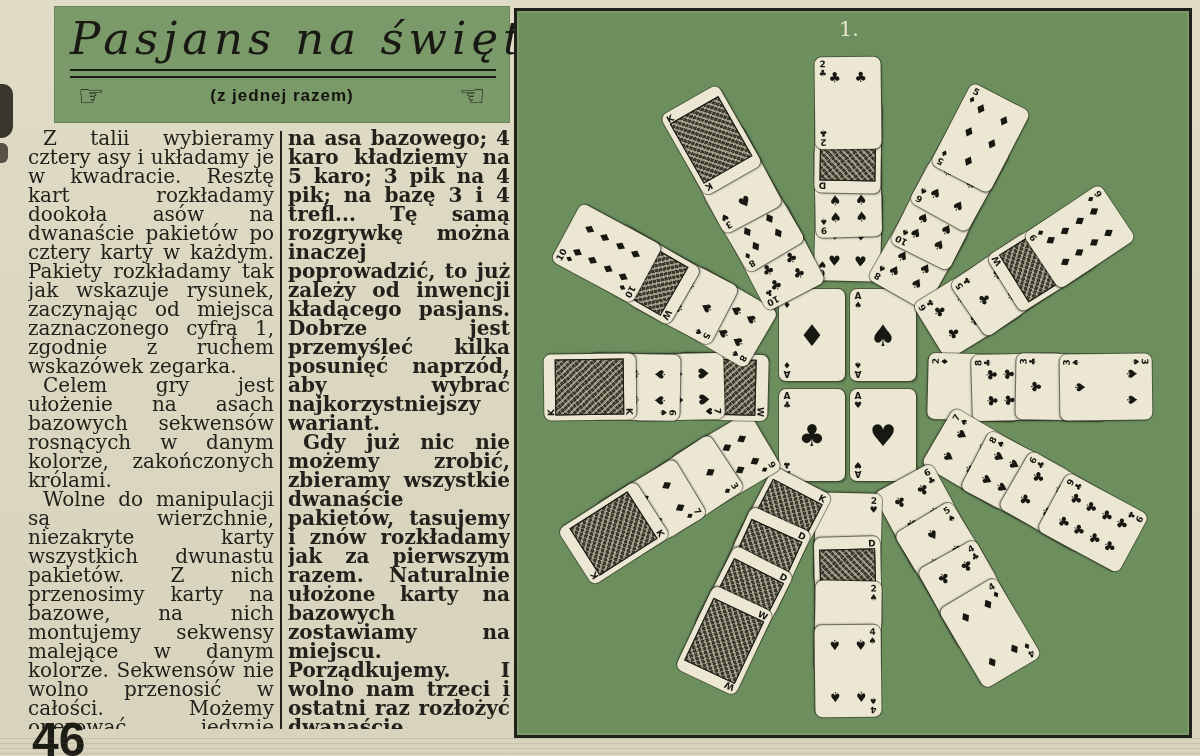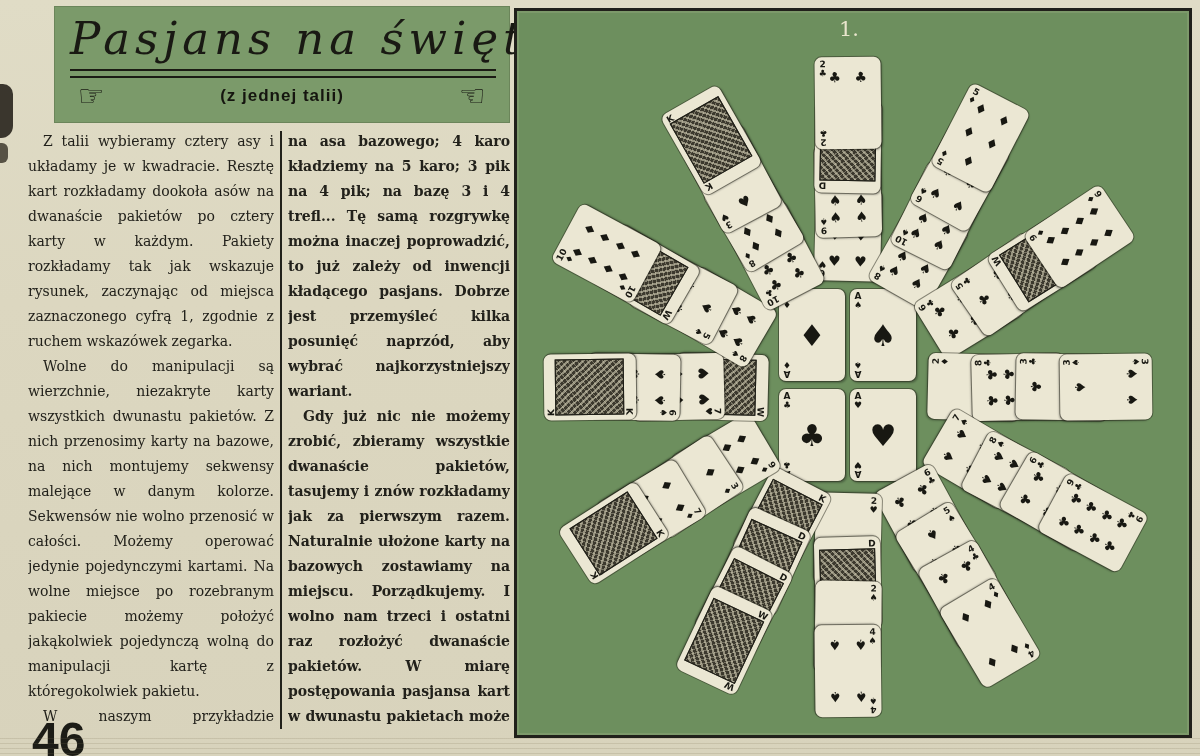--- a/index.html
+++ b/index.html
@@ -16,21 +16,21 @@
   .header-block{position:absolute;left:54px;top:6px;width:456px;height:117px;background:#7b9a6a;
     box-shadow:0 0 0 1px rgba(60,70,45,.25) inset;}
   .title{font-style:italic;font-size:45px;letter-spacing:5px;color:#191913;padding:6px 0 0 16px;white-space:nowrap;}
   .double-rule{margin:4px 14px 0 16px;height:5px;border-top:2px solid #1b1b14;border-bottom:2px solid #1b1b14;}
   .subrow{display:flex;align-items:center;justify-content:space-between;padding:3px 24px 0 24px;}
   .hand{font-family:"DejaVu Sans",sans-serif;font-size:30px;line-height:1;color:#191913;}
   .subtitle{font-family:"Liberation Sans",sans-serif;font-weight:bold;font-size:17px;letter-spacing:1px;color:#15150f;}
 
   
   .columns{position:absolute;left:28px;top:129px;width:482px;height:600px;display:flex;}
-  .col{font-size:14px;line-height:25px;text-align:justify;overflow:hidden;}
+  .col{font-size:20px;line-height:19px;text-align:justify;overflow:hidden;}
   .col1{width:246px;} .col2{width:222px;font-weight:bold;}
   .divider{width:2px;background:#21211a;margin:2px 6px 0 6px;}
   .col p{margin:0;text-indent:15px;}
   .col p.noindent{text-indent:0;}
   .page-number{position:absolute;left:32px;top:712px;font-family:Liberation Sans, sans-serif;
     font-weight:bold;font-size:48px;color:#1c1c16;}
 
   
   .panel{position:absolute;left:514px;top:8px;width:678px;height:730px;box-sizing:border-box;
     border:3px solid #20201a;background:#6d8f5e;}
@@ -69,28 +69,29 @@
 
 <div class="page">
   <div class="blob1"></div>
   <div class="blob2"></div>
 
   <div class="header-block">
     <div class="title">Pasjans na święta</div>
     <div class="double-rule"></div>
     <div class="subrow">
       <span class="hand">☞</span>
-      <span class="subtitle">(z jednej talii)</span>
+      <span class="subtitle">(z jednej razem)</span>
       <span class="hand">☜</span>
     </div>
   </div>
 
   <div class="columns">
     <div class="col col1">
       <p>Z talii wybieramy cztery asy i układamy je w kwadracie. Resztę kart rozkładamy dookoła asów na dwanaście pakietów po cztery karty w każdym. Pakiety rozkładamy tak jak wskazuje rysunek, zaczynając od miejsca zaznaczonego cyfrą 1, zgodnie z ruchem wskazówek zegarka.</p>
+      <p>Celem gry jest ułożenie na asach bazowych sekwensów rosnących w danym kolorze, zakończonych królami.</p>
       <p>Wolne do manipulacji są wierzchnie, niezakryte karty wszystkich dwunastu pakietów. Z nich przenosimy karty na bazowe, na nich montujemy sekwensy malejące w danym kolorze. Sekwensów nie wolno przenosić w całości. Możemy operować jedynie pojedynczymi kartami. Na wolne miejsce po rozebranym pakiecie możemy położyć jakąkolwiek pojedynczą wolną do manipulacji kartę z któregokolwiek pakietu.</p>
       <p>W naszym przykładzie (podajemy początek rozgrywki) 2 trefl przenosimy</p>
     </div>
     <div class="divider"></div>
     <div class="col col2">
       <p class="noindent">na asa bazowego; 4 karo kładziemy na 5 karo; 3 pik na 4 pik; na bazę 3 i 4 trefl... Tę samą rozgrywkę można inaczej poprowadzić, to już zależy od inwencji kładącego pasjans. Dobrze jest przemyśleć kilka posunięć naprzód, aby wybrać najkorzystniejszy wariant.</p>
       <p>Gdy już nic nie możemy zrobić, zbieramy wszystkie dwanaście pakietów, tasujemy i znów rozkładamy jak za pierwszym razem. Naturalnie ułożone karty na bazowych zostawiamy na miejscu. Porządkujemy. I wolno nam trzeci i ostatni raz rozłożyć dwanaście pakietów. W miarę postępowania pasjansa kart w dwunastu pakietach może być mniej niż cztery. Jeśli po trzykrotnym rozłożeniu pakietów nie zdołałeś ułożyć na asach sekwensów rosnących zakończonych królami — pasjans nie wyszedł.</p>
 
     </div>
   </div>

